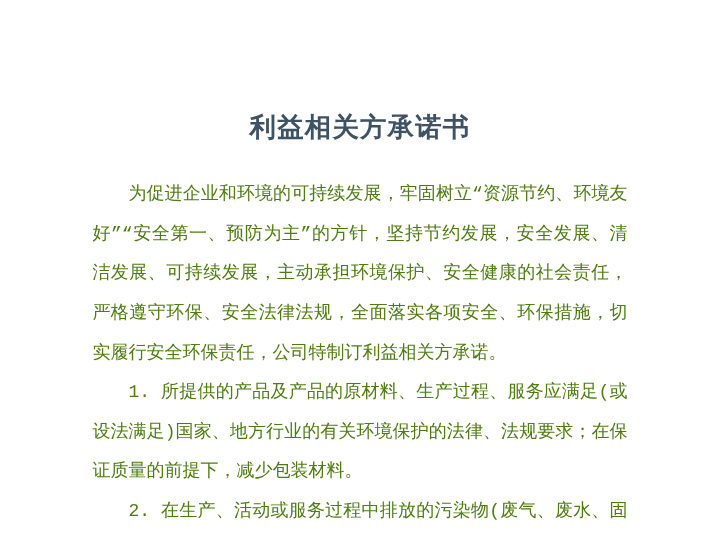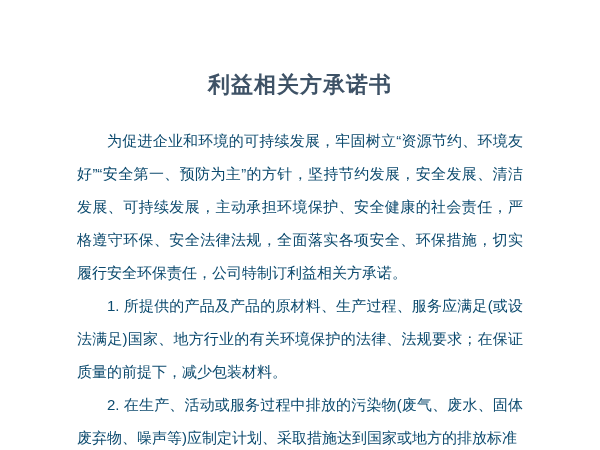--- a/index.html
+++ b/index.html
@@ -8,38 +8,38 @@
     font-family: "DejaVu Serif", serif;
   }
   .page {
     position: relative;
     width: 600px;
     height: 450px;
     background: #ffffff;
     overflow: hidden;
   }
   .doc-title {
-    padding-top: 70px;
+    padding-top: 92px;
     text-align: center;
     font-family: "DejaVu Sans", "Liberation Sans", sans-serif;
     font-weight: bold;
     font-size: 22px;
     letter-spacing: 1px;
     color: #3e5266;
     line-height: 30px;
   }
   .doc-body {
     width: 446px;
     margin: 24px auto 0 auto;
   }
   .doc-body p {
-    font-family: Liberation Sans, sans-serif;
+    font-family: Liberation Mono, monospace;
     font-size: 15px;
     line-height: 33px;
-    color: #0c4a6e;
+    color: #4d7c0f;
     text-align: justify;
     text-justify: inter-ideograph;
     text-indent: 2em;
     word-break: break-all;
   }
 </style>
 </head>
 <body>
 
 <div class="page">

